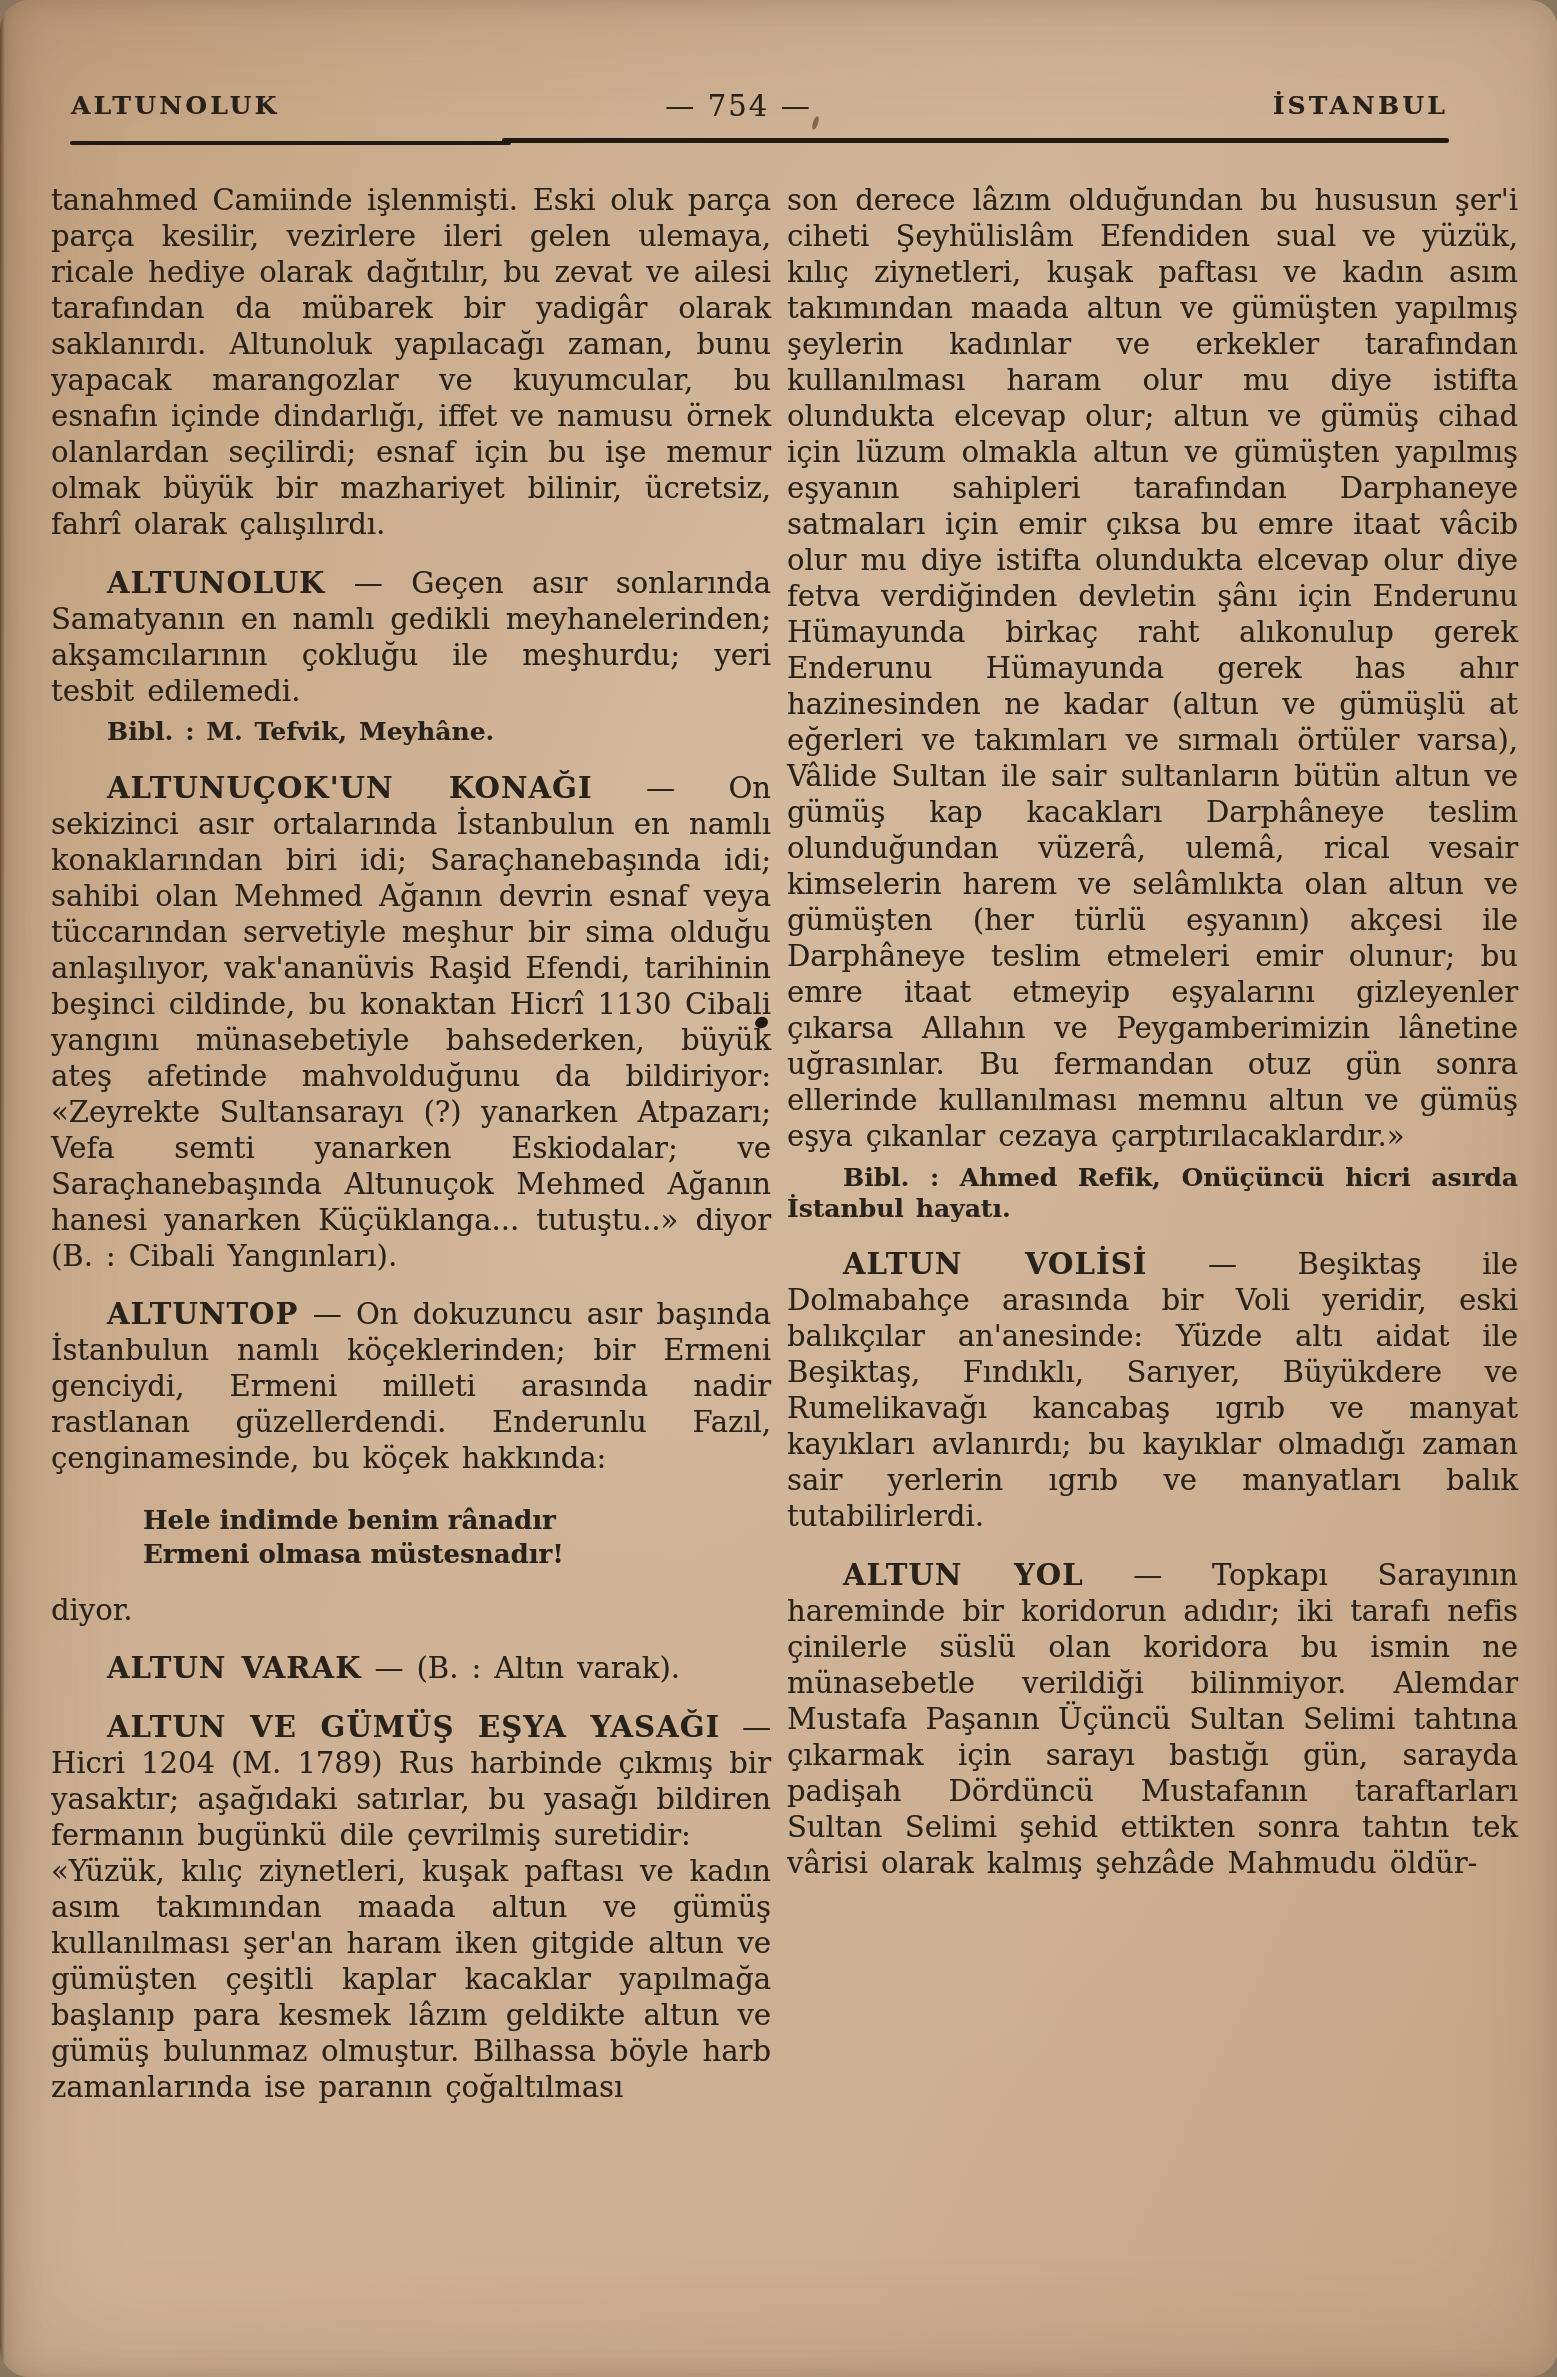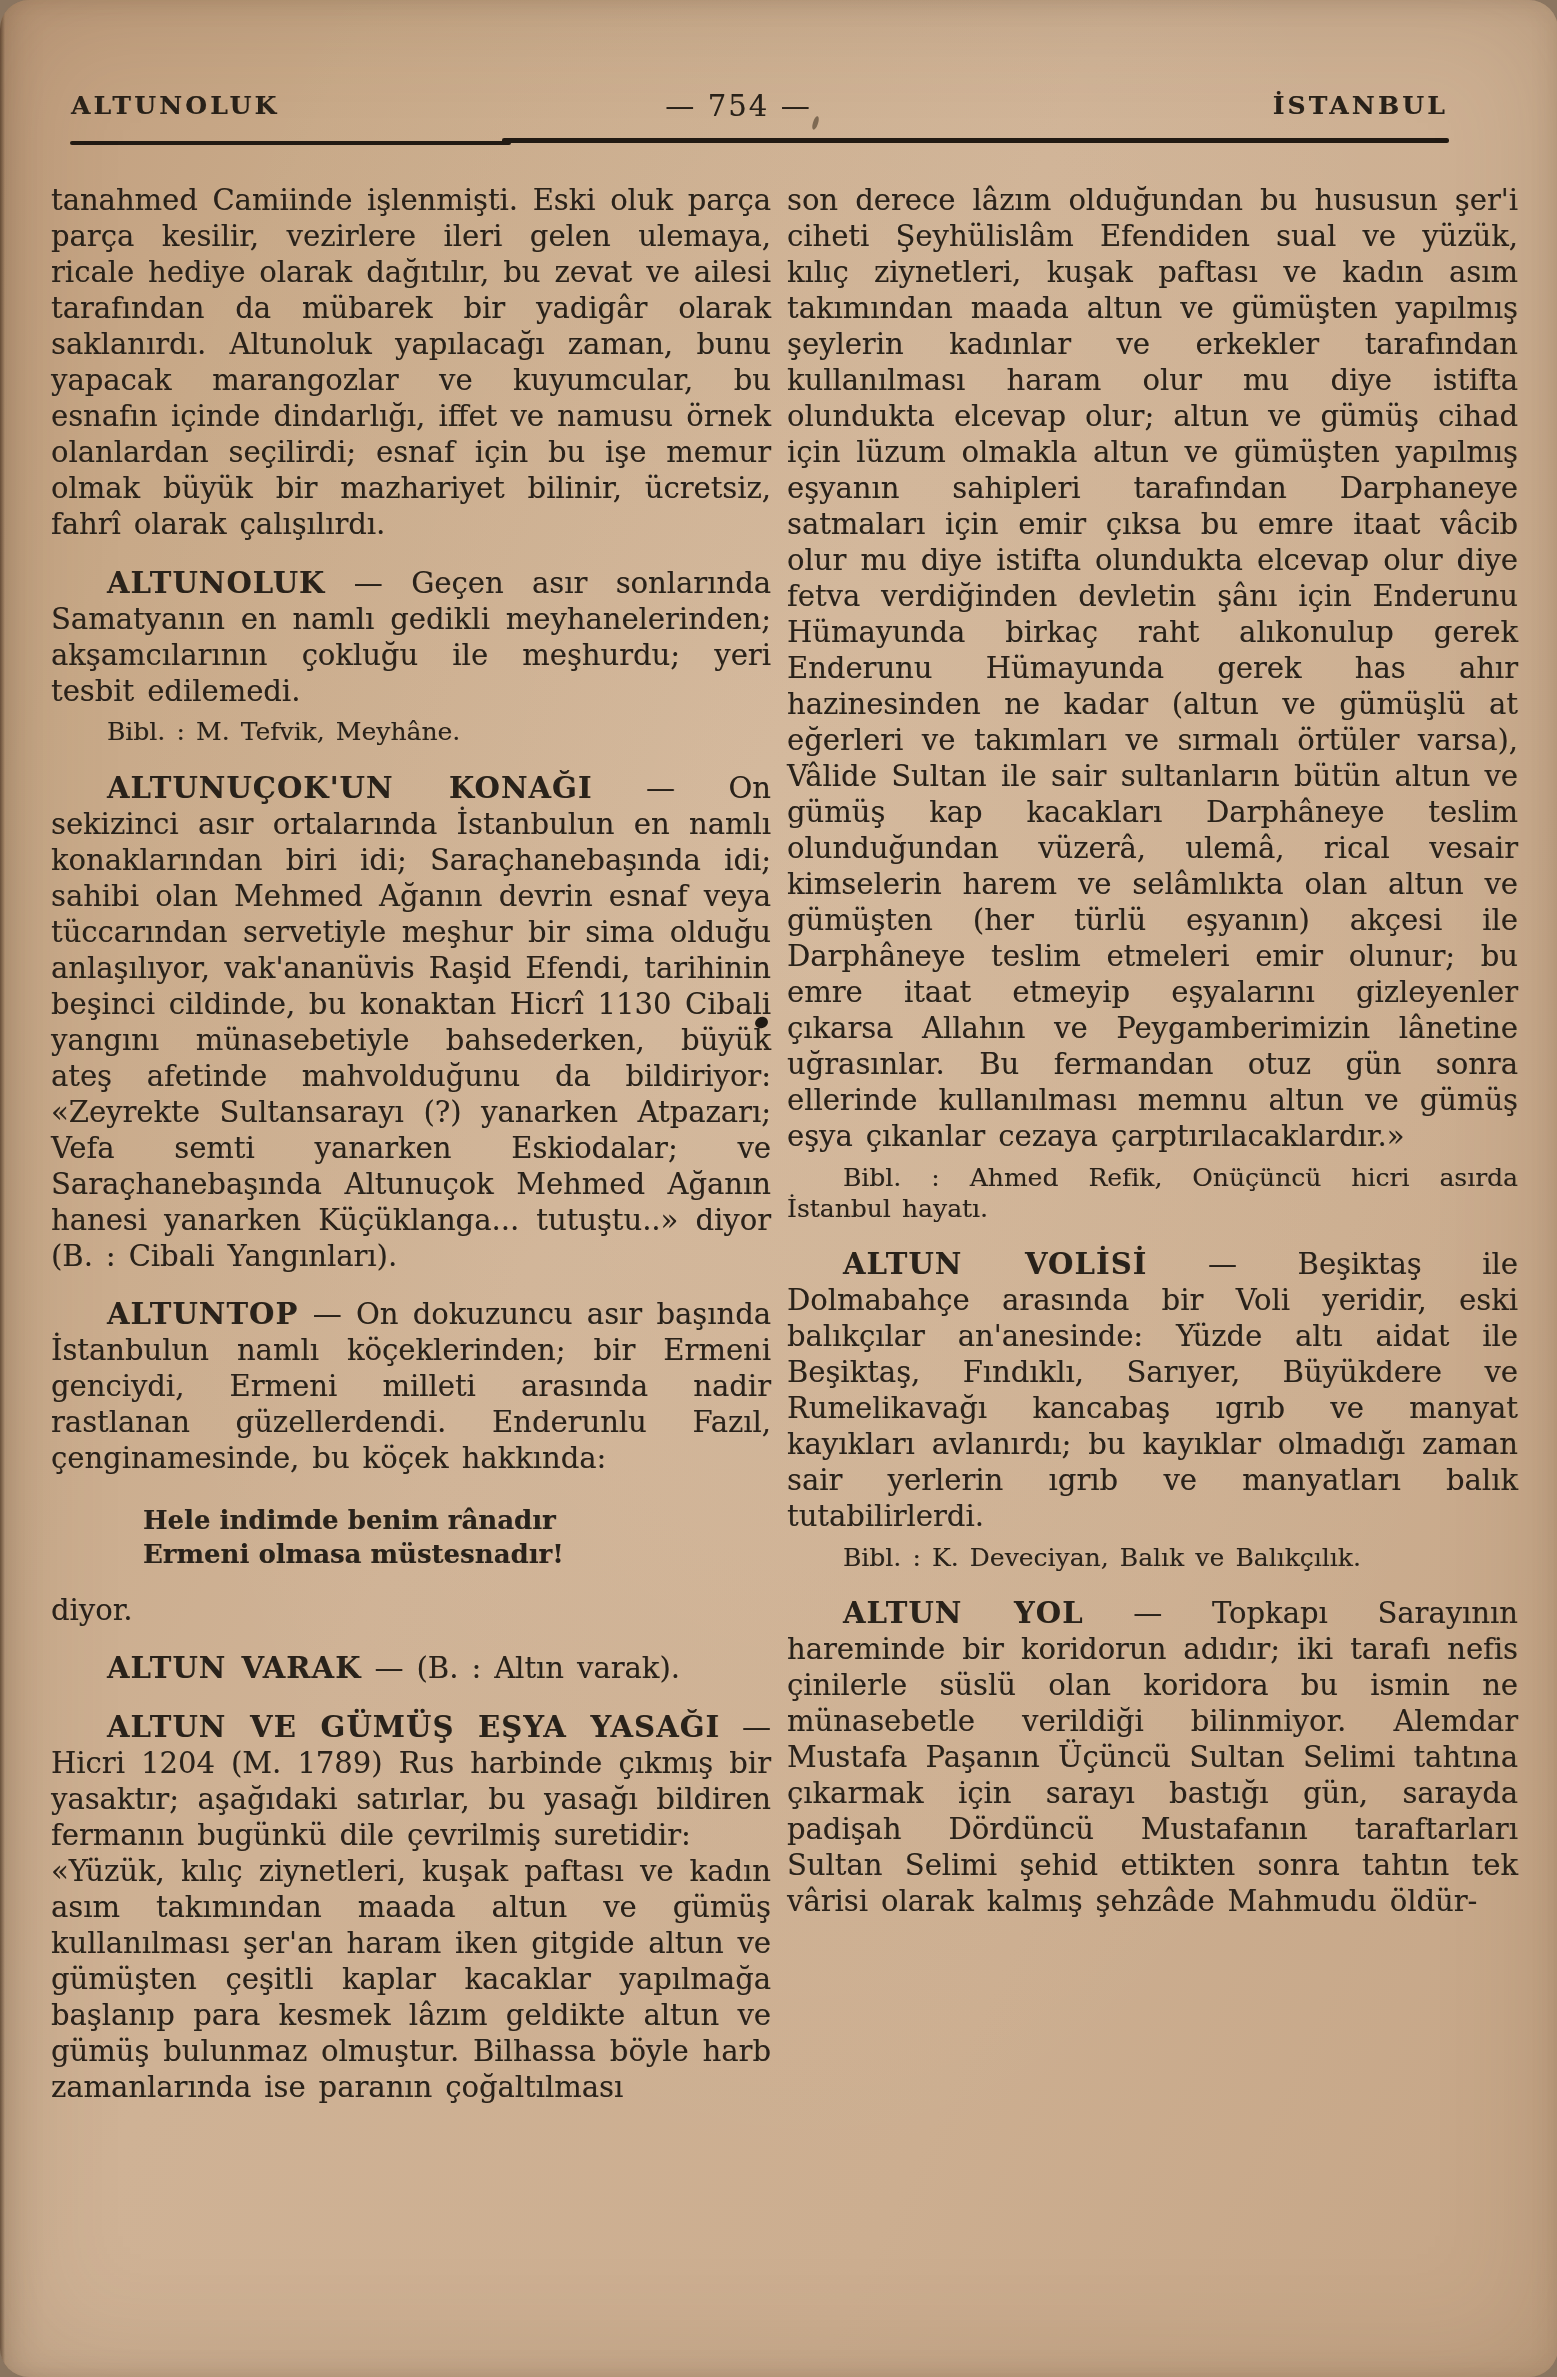--- a/index.html
+++ b/index.html
@@ -69,20 +69,21 @@
   .lead    { font-weight: bold; letter-spacing: 1.1px; }
 
   p.bibl {
     margin: 7.5px 0 0 0;
     font-size: 25px;
     line-height: 31px;
     text-indent: 56px;
     text-align: justify;
     word-spacing: 3.2px;
     text-shadow: 0.3px 0.3px 0 rgba(35,25,15,0.3);
+    font-weight: bold;
   }
 
   .verse {
     margin: 27px 0 20.4px 92px;
     font-size: 26px;
     line-height: 34px;
     font-weight: bold;
     text-shadow: 0.3px 0.3px 0 rgba(35,25,15,0.35);
   }
 
@@ -140,21 +141,20 @@
   </div>
 
   <div class="col col-right">
     <p class="body">son derece lâzım olduğundan bu hususun şer'i ciheti Şeyhülislâm Efendiden sual ve yüzük, kılıç ziynetleri, kuşak paftası ve kadın asım takımından maada altun ve gümüşten yapılmış şeylerin kadınlar ve erkekler tarafından kullanılması haram olur mu diye istifta olundukta elcevap olur; altun ve gümüş cihad için lüzum olmakla altun ve gümüşten yapılmış eşyanın sahipleri tarafından Darphaneye satmaları için emir çıksa bu emre itaat vâcib olur mu diye istifta olundukta elcevap olur diye fetva verdiğinden devletin şânı için Enderunu Hümayunda birkaç raht alıkonulup gerek Enderunu Hümayunda gerek has ahır hazinesinden ne kadar (altun ve gümüşlü at eğerleri ve takımları ve sırmalı örtüler varsa), Vâlide Sultan ile sair sultanların bütün altun ve gümüş kap kacakları Darphâneye teslim olunduğundan vüzerâ, ulemâ, rical vesair kimselerin harem ve selâmlıkta olan altun ve gümüşten (her türlü eşyanın) akçesi ile Darphâneye teslim etmeleri emir olunur; bu emre itaat etmeyip eşyalarını gizleyenler çıkarsa Allahın ve Peygamberimizin lânetine uğrasınlar. Bu fermandan otuz gün sonra ellerinde kullanılması memnu altun ve gümüş eşya çıkanlar cezaya çarptırılacaklardır.»</p>
 
 
     <p class="bibl">Bibl. : Ahmed Refik, Onüçüncü hicri asırda İstanbul hayatı.</p>
 
     <p class="entry"><b class="lead">ALTUN VOLİSİ</b> <span>— Beşiktaş ile Dolmabahçe arasında bir Voli yeridir, eski balıkçılar an'anesinde: Yüzde altı aidat ile Beşiktaş, Fındıklı, Sarıyer, Büyükdere ve Rumelikavağı kancabaş ıgrıb ve manyat kayıkları avlanırdı; bu kayıklar olmadığı zaman sair yerlerin ıgrıb ve manyatları balık tutabilirlerdi.</span></p>
 
-    <p class="bibl">Bibl. : K. Deveciyan, Balık ve Balıkçılık.</p>
 
     <p class="entry"><b class="lead">ALTUN YOL</b> <span>— Topkapı Sarayının hareminde bir koridorun adıdır; iki tarafı nefis çinilerle süslü olan koridora bu ismin ne münasebetle verildiği bilinmiyor. Alemdar Mustafa Paşanın Üçüncü Sultan Selimi tahtına çıkarmak için sarayı bastığı gün, sarayda padişah Dördüncü Mustafanın taraftarları Sultan Selimi şehid ettikten sonra tahtın tek vârisi olarak kalmış şehzâde Mahmudu öldür-</span></p>
   </div>
 
   <div class="ink-blot"></div>
   <div class="ink-fleck"></div>
 </div>
 
 
 </body></html>

